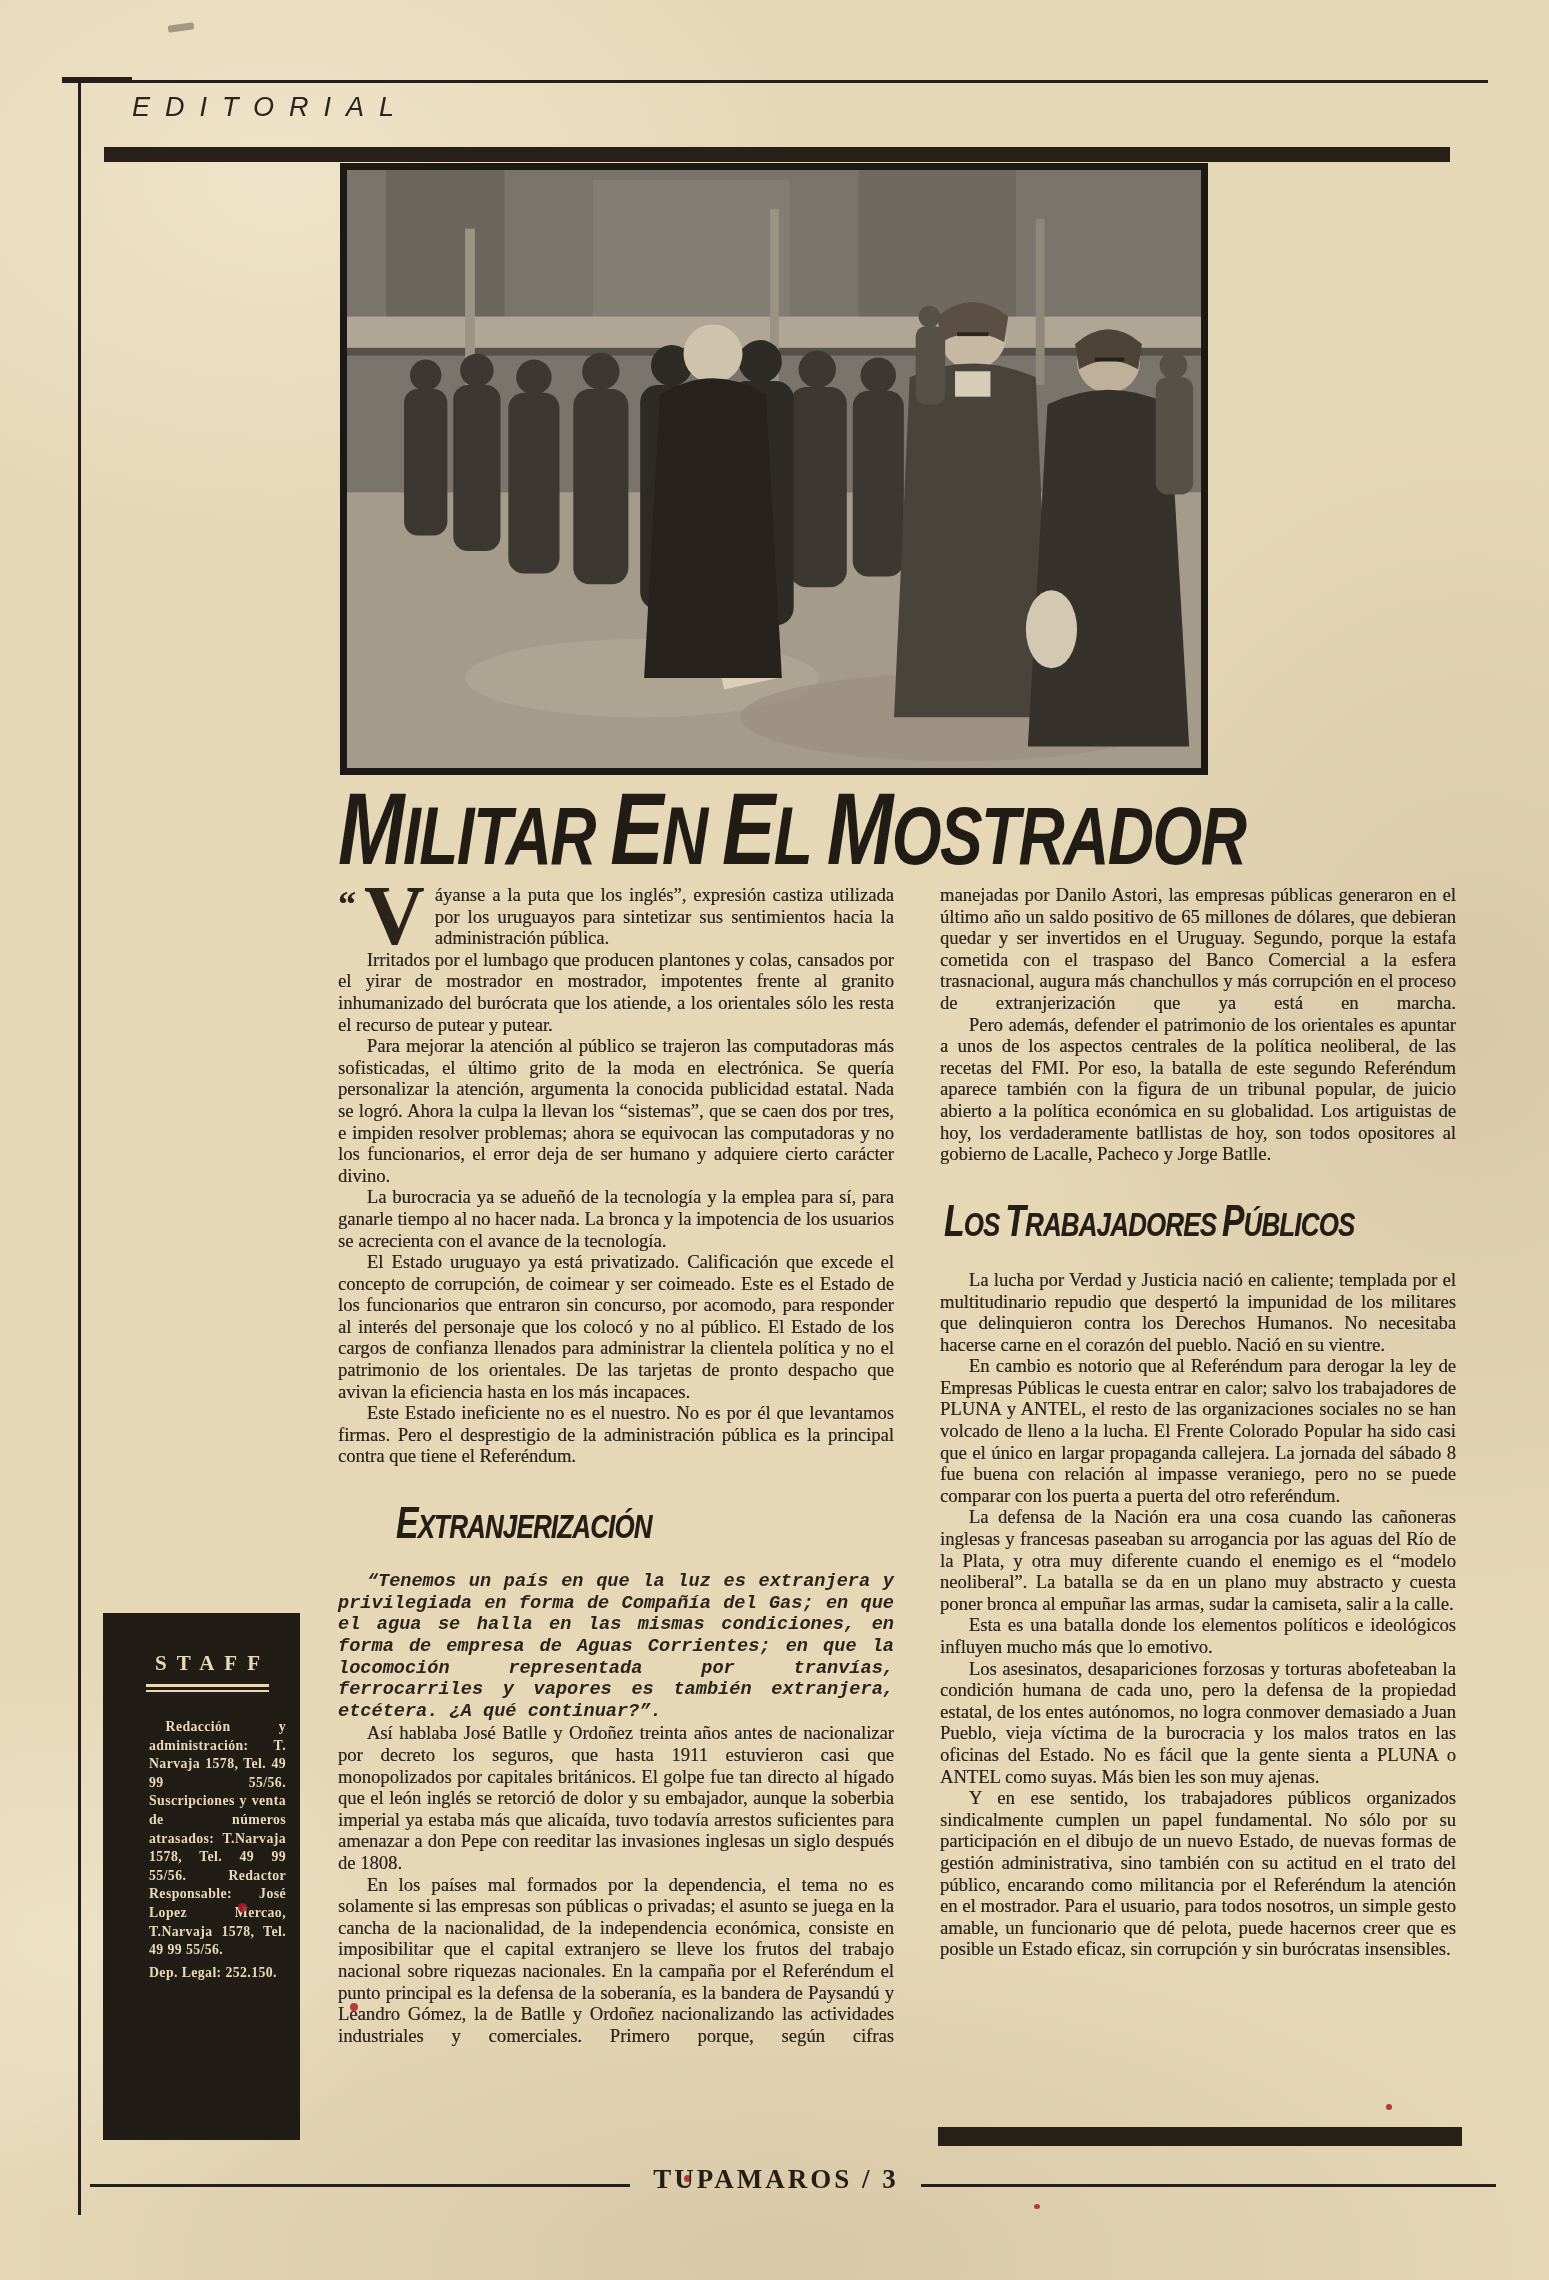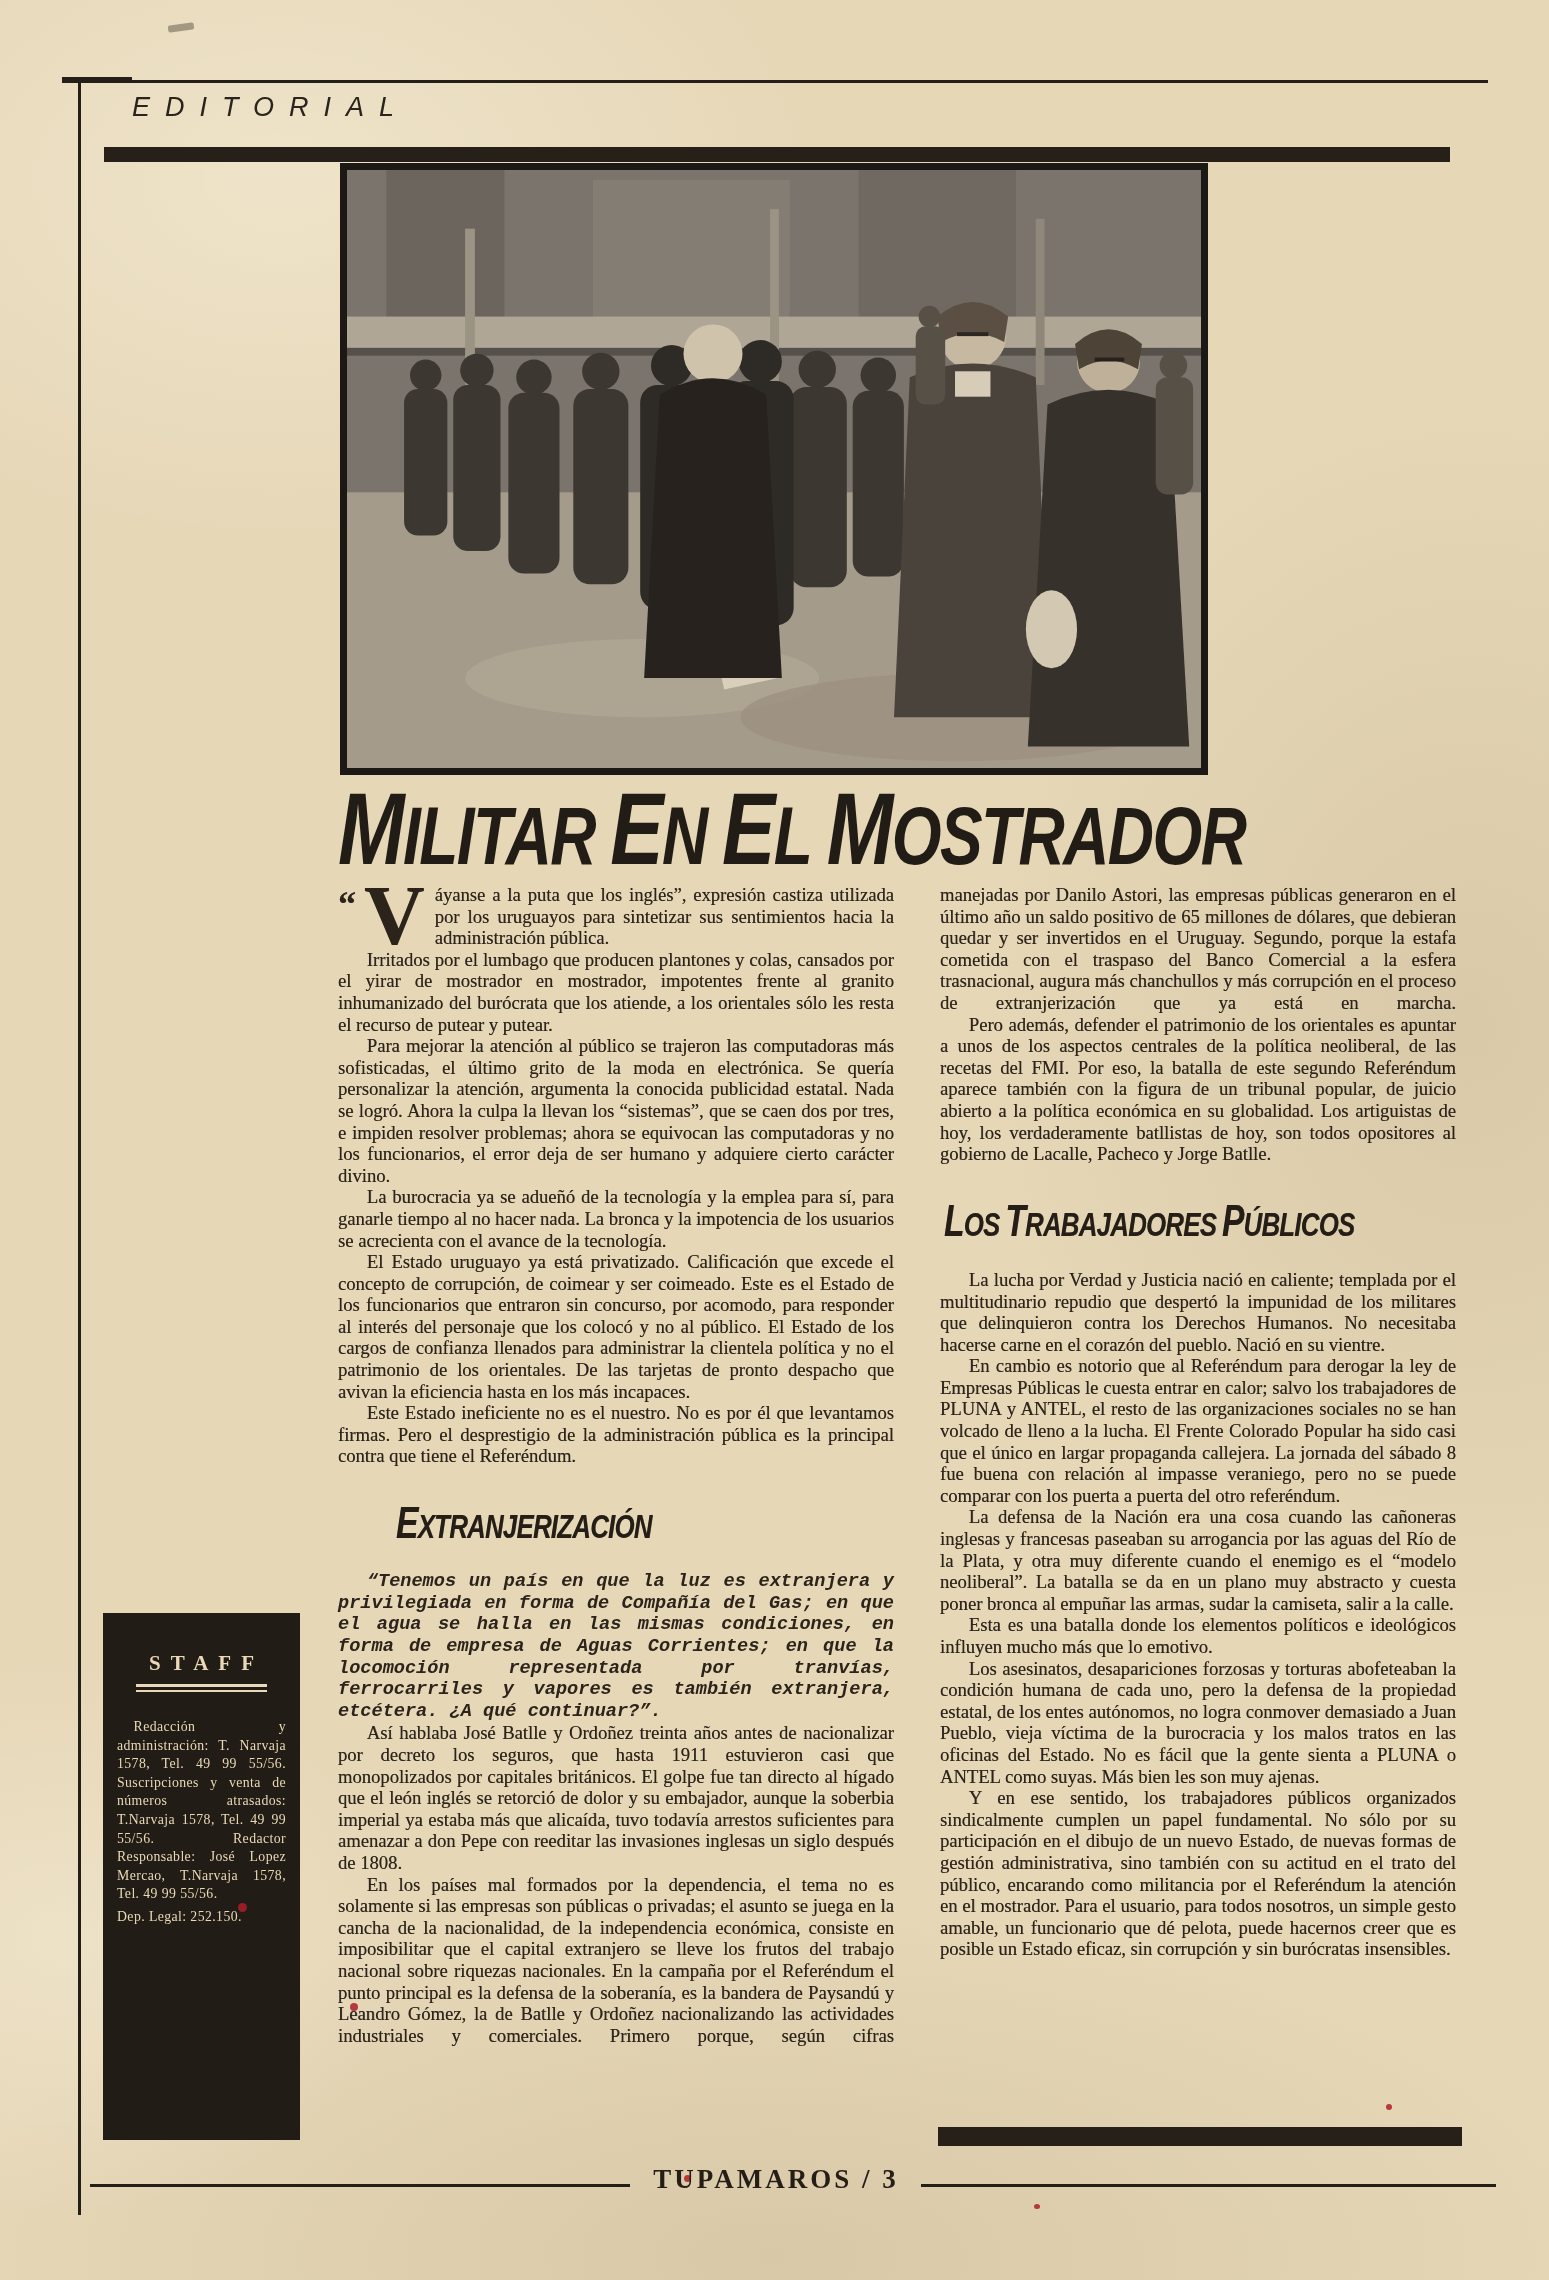--- a/index.html
+++ b/index.html
@@ -57,28 +57,28 @@
   .col p.cont{text-align-last:justify;}
   p.opening{text-indent:0;}
   .lead-in{float:left;margin:2px 10px 0 0;}
   .oq{font-size:36px;font-weight:bold;line-height:1;vertical-align:top;margin-right:10px;letter-spacing:-2px;}
   .dropcap{font-size:84px;line-height:60px;font-weight:bold;font-family:"Liberation Serif",serif;}
   .quote-para{font-style:italic;font-weight:bold;text-shadow:none;font-family:Liberation Mono, monospace;}
 
   
   #staff-box{
     position:absolute;left:103px;top:1613px;width:197px;height:527px;
-    background:#221c16;color:#ead9b6;box-sizing:border-box;padding:38px 14px 10px 14px;
+    background:#221c16;color:#ead9b6;box-sizing:border-box;padding:38px 14px 10px 26px;
   }
   #staff-title{
     text-align:center;font-family:"Liberation Serif",serif;font-weight:bold;
     font-size:21px;letter-spacing:10px;text-indent:10px;
   }
   #staff-rule{width:78%;margin:8px auto 26px auto;border-top:3px solid #ead9b6;border-bottom:2px solid #ead9b6;height:3px;}
-  .staff-text{font-size:13.8px;line-height:18.6px;font-weight:normal;text-align:justify;letter-spacing:.4px;}
+  .staff-text{font-size:13.8px;line-height:18.6px;font-weight:bold;text-align:justify;letter-spacing:.4px;margin-left:20px;}
   .staff-text p{margin:0;text-indent:1.2em;}
   .staff-text p.legal{text-indent:0;text-align:left;margin-top:4px;}
 
   
   #right-col-endbar{position:absolute;left:938px;top:2127px;width:524px;height:19px;background:#262019;}
   #footer{position:absolute;left:16px;top:2160px;width:1425px;height:60px;}
   #footer .frule{position:absolute;top:24px;height:3px;background:#241f19;}
   #footer-rule-left{left:74px;width:540px;}
   #footer-rule-right{left:905px;width:575px;}
   #footer-text{

